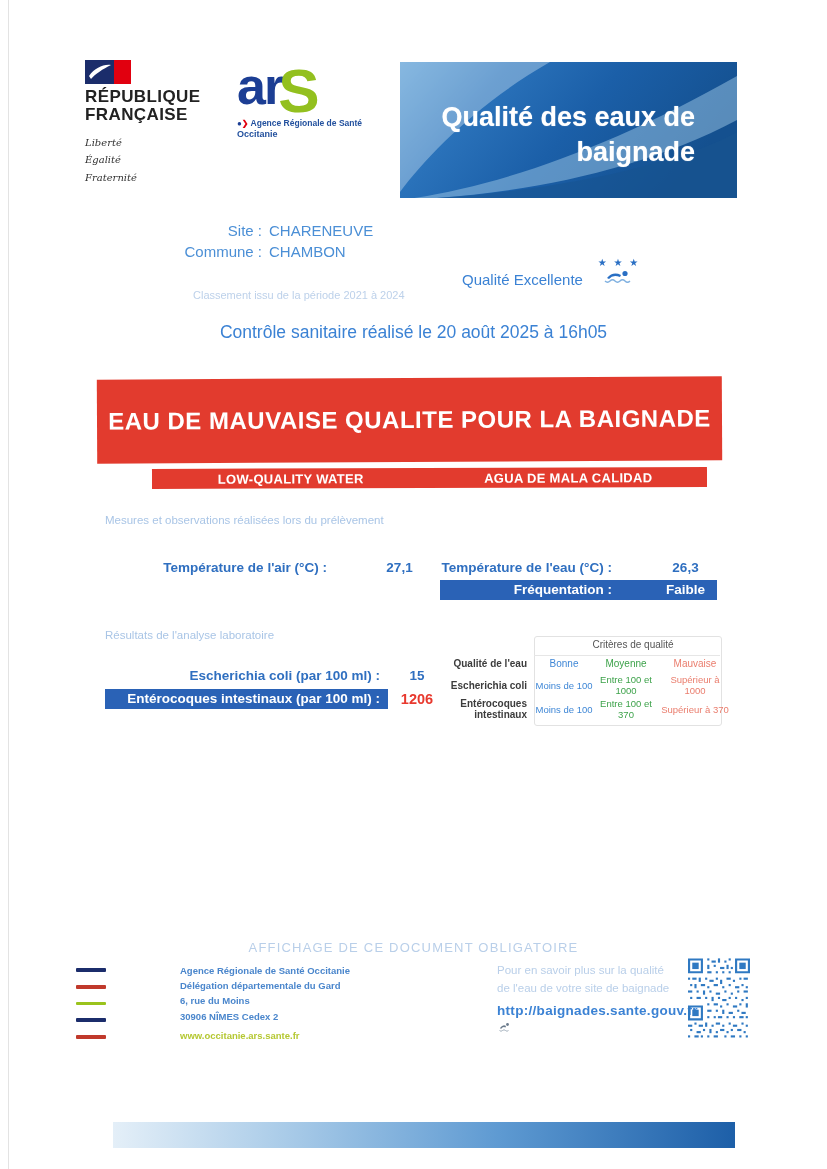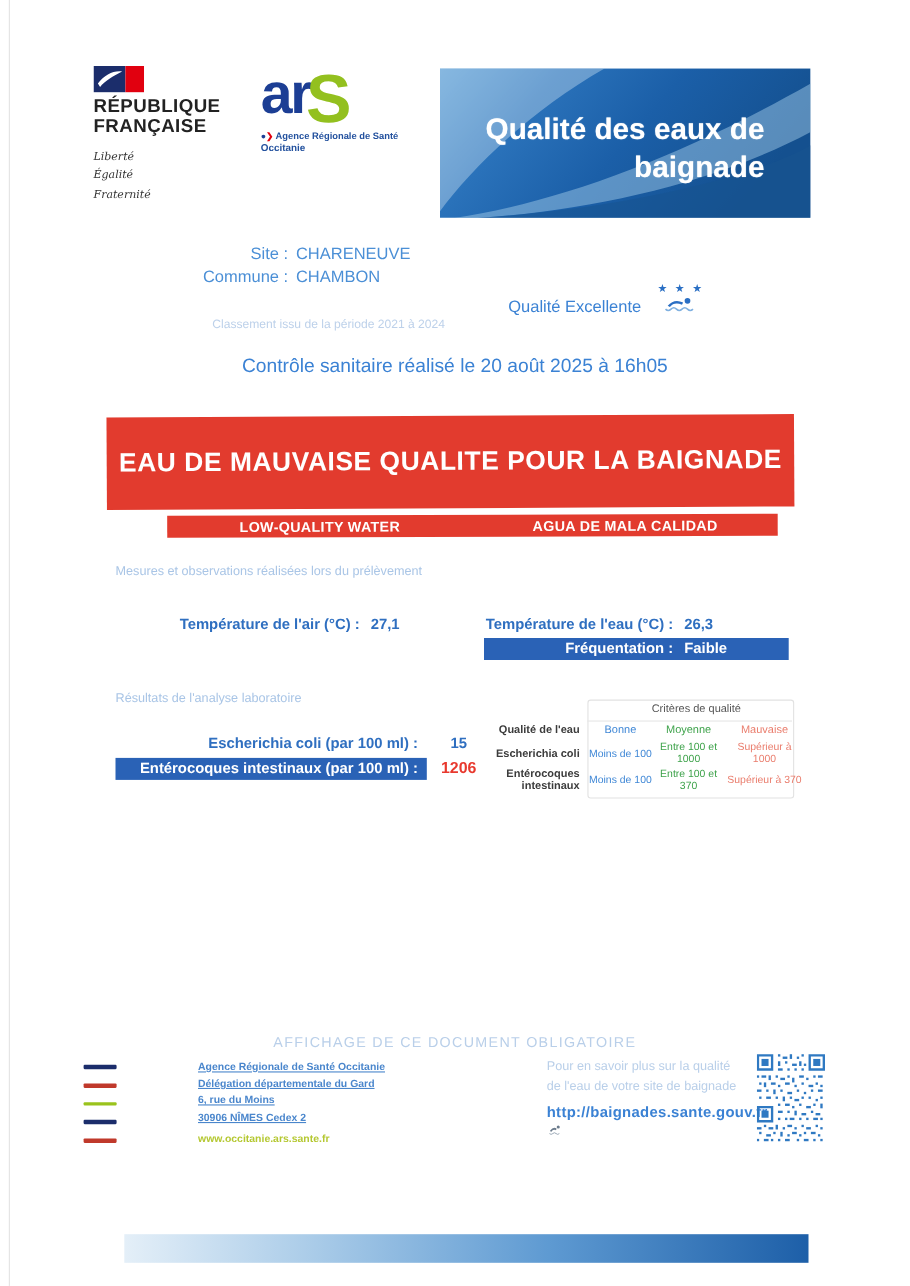--- a/index.html
+++ b/index.html
@@ -50,21 +50,21 @@
 
   
   .sect-title{position:absolute;font-size:11.5px;color:#a9c5e6;}
   .m-col{position:absolute;top:558px;font-size:13.5px;font-weight:bold;}
   .m-left{left:105px;width:325px;}
   .m-right{left:440px;width:277px;}
   .m-row{display:flex;height:20px;line-height:20px;margin-bottom:2px;}
   .m-row .lbl{text-align:right;padding-right:10px;}
   .m-left .lbl{flex:0 0 222px;}
   .m-right .lbl{flex:0 0 172px;}
-  .m-row .val{flex:1;text-align:left;}
+  .m-row .val{flex:1;text-align:center;margin-left:32px;}
   .m-plain{color:#2f6fc0;}
   .m-bar{background:#2a62b6;color:#ffffff;}
 
   
   .r-rows{position:absolute;left:105px;top:666px;font-size:13.5px;font-weight:bold;}
   .r-row{display:flex;height:20px;line-height:20px;margin-bottom:3px;}
   .r-lbl{flex:0 0 275px;text-align:right;padding-right:8px;}
   .r-val{width:58px;text-align:center;}
   .r-plain{color:#2f6fc0;}
   .r-bar{background:#2a62b6;color:#ffffff;}
@@ -86,21 +86,21 @@
   .c-bad{color:#ea7d6d;}
 
   
   .footer-notice{position:absolute;left:0;right:0;top:940px;text-align:center;font-size:13px;
                  letter-spacing:1.2px;color:#b9cfe9;}
   .dashes{position:absolute;left:76px;top:968px;}
   .dash{width:30px;height:4px;margin-bottom:13px;border-radius:1px;}
   .d-blue{background:#1b2d6b;}
   .d-red{background:#c0392b;}
   .d-green{background:#9ac31c;height:3px;}
-  .address{position:absolute;left:180px;top:963px;font-size:9.5px;font-weight:bold;color:#4a86cc;line-height:1.6;text-decoration:underline;}
+  .address{position:absolute;left:180px;top:963px;font-size:9.5px;font-weight:bold;color:#4a86cc;line-height:1.6;}
   .website{position:absolute;left:180px;top:1030px;font-size:9.5px;font-weight:bold;color:#b5c832;}
   .info-block{position:absolute;left:497px;top:962px;font-size:11.5px;color:#b9cfe9;line-height:1.55;}
   .info-url{margin-top:3px;font-size:13.5px;font-weight:bold;color:#3b82d4;letter-spacing:.3px;}
   .swim-mark{position:absolute;left:499px;top:1022px;}
   .qr{position:absolute;left:688px;top:958px;}
   .bottom-strip{position:absolute;left:113px;top:1122px;width:622px;height:26px;
      background:linear-gradient(90deg,#e4eff8 0%,#a9cbe8 28%,#5e9ad2 62%,#1d5fa8 100%);}
 </style>
 </head>
 <body>

